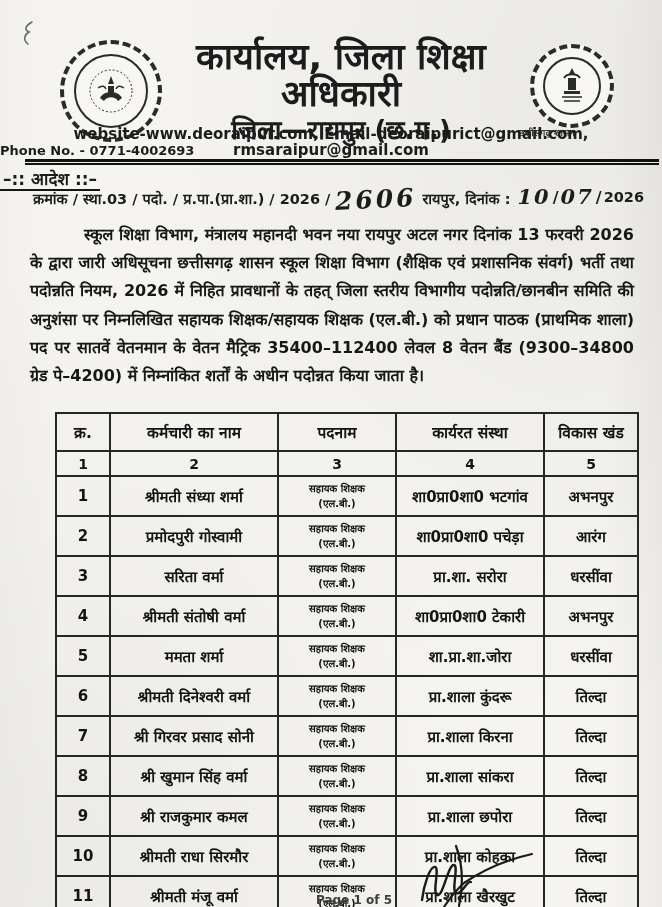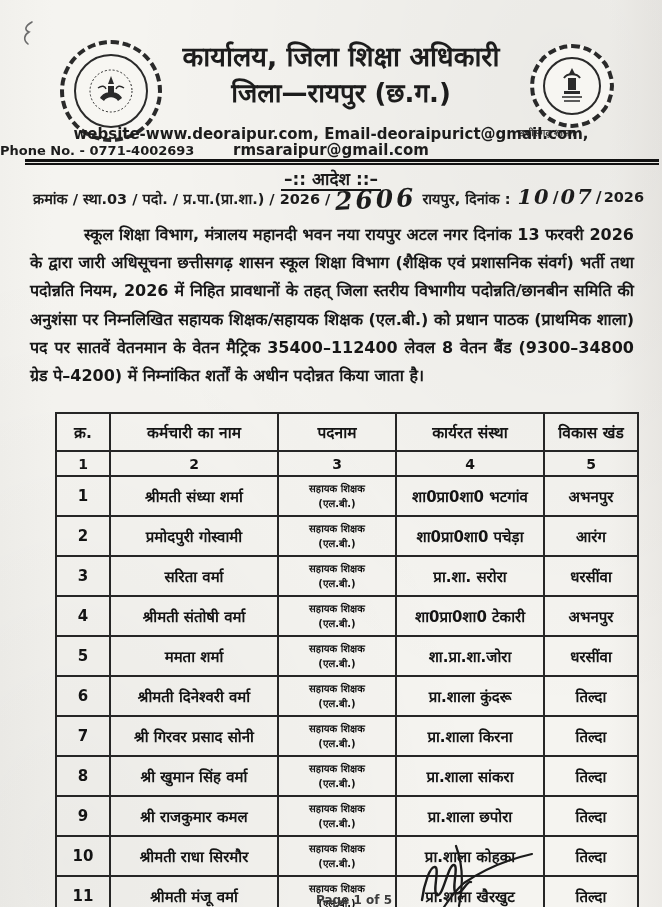--- a/index.html
+++ b/index.html
@@ -18,29 +18,29 @@
   
   .seal{border-radius:50%;display:flex;align-items:center;justify-content:center;}
   .seal-left{left:60px;top:40px;width:94px;height:94px;border:4px dashed #2a2a2a;background:#f7f6f2;}
   .seal-left-inner{width:70px;height:70px;border:2px solid #2a2a2a;border-radius:50%;
     display:flex;align-items:center;justify-content:center;}
   .seal-right{right:48px;top:44px;width:76px;height:76px;border:4px dashed #2a2a2a;background:#f7f6f2;}
   .seal-right-inner{width:54px;height:54px;border:2px solid #2a2a2a;border-radius:50%;
     display:flex;align-items:center;justify-content:center;}
   .emblem-caption{right:34px;top:126px;width:110px;font-size:9.5px;font-weight:700;color:#3a3a3a;}
   .title-block{left:150px;right:130px;top:38px;text-align:center;font-weight:700;}
-  .title-line1{font-size:27px;line-height:37px;text-align:center;}
+  .title-line1{font-size:36px;line-height:37px;text-align:center;}
   .title-line2{font-size:26px;line-height:36px;}
   .contact{left:0;right:0;top:126px;text-align:center;font-size:15px;font-weight:600;line-height:16px;}
   .phone{left:0;right:0;top:143px;font-size:13px;font-weight:600;}
   .rule{left:25px;right:3px;top:159px;height:6px;
     background:linear-gradient(#121212 0 48%, #e9e8e3 48% 60%, #121212 60% 100%);}
 
   
-  .order-heading{left:0;right:0;top:167px;text-align:center;font-size:17px;font-weight:700;}
+  .order-heading{left:0;right:0;top:167px;text-align:left;font-size:17px;font-weight:700;}
   .order-heading span{border-bottom:2px solid #161616;padding:0 3px;}
   .ref-line{left:33px;right:18px;top:188px;display:flex;align-items:flex-start;
     font-size:14.5px;font-weight:700;white-space:nowrap;}
   .hand{font-family:"DejaVu Serif","Liberation Serif",serif;font-style:italic;font-weight:700;}
   .ref-number{font-size:25px;letter-spacing:3px;margin-left:5px;position:relative;top:-3px;transform:rotate(-3deg);}
   .date-group{margin-left:auto;display:flex;align-items:flex-start;}
   .date-label{margin-right:7px;}
   .date-hand{font-size:21px;letter-spacing:2px;position:relative;top:-4px;}
   .date-sep{margin:0 2px;font-size:16px;}
   .date-year{font-size:14.5px;position:relative;top:1px;}

